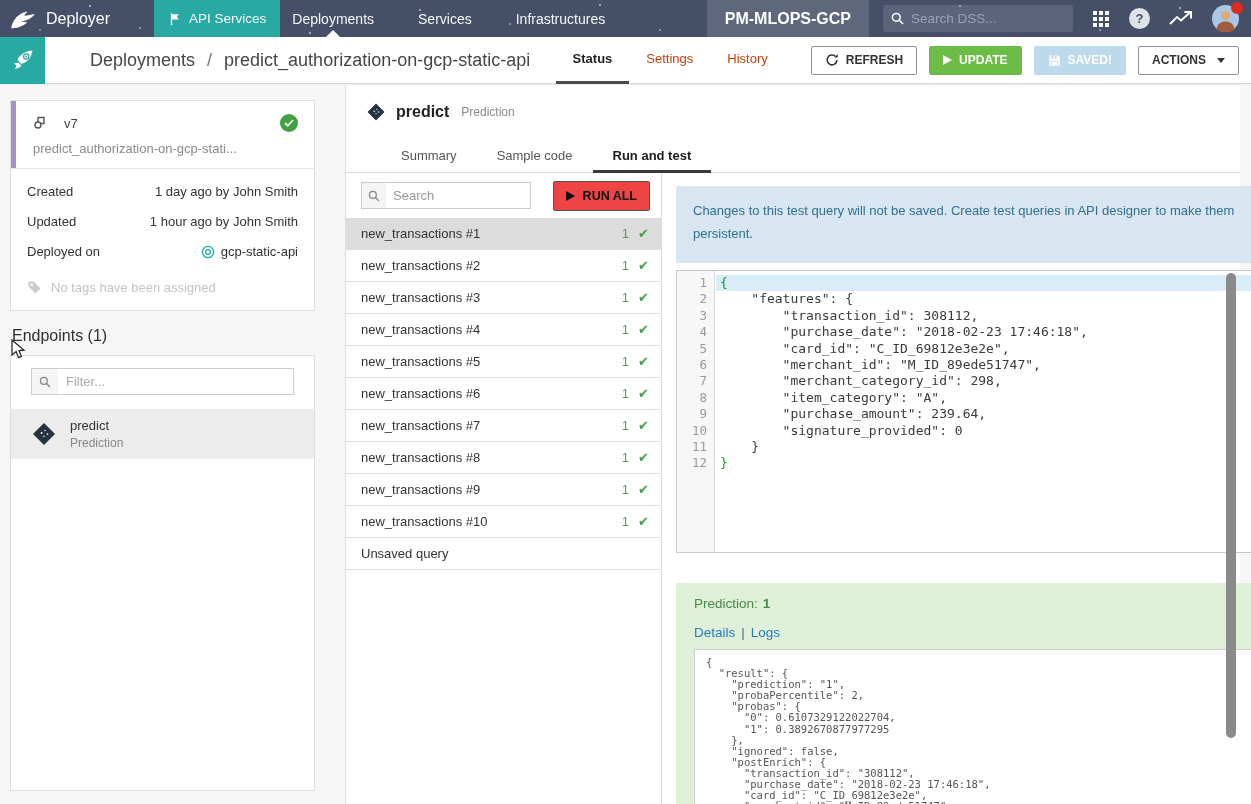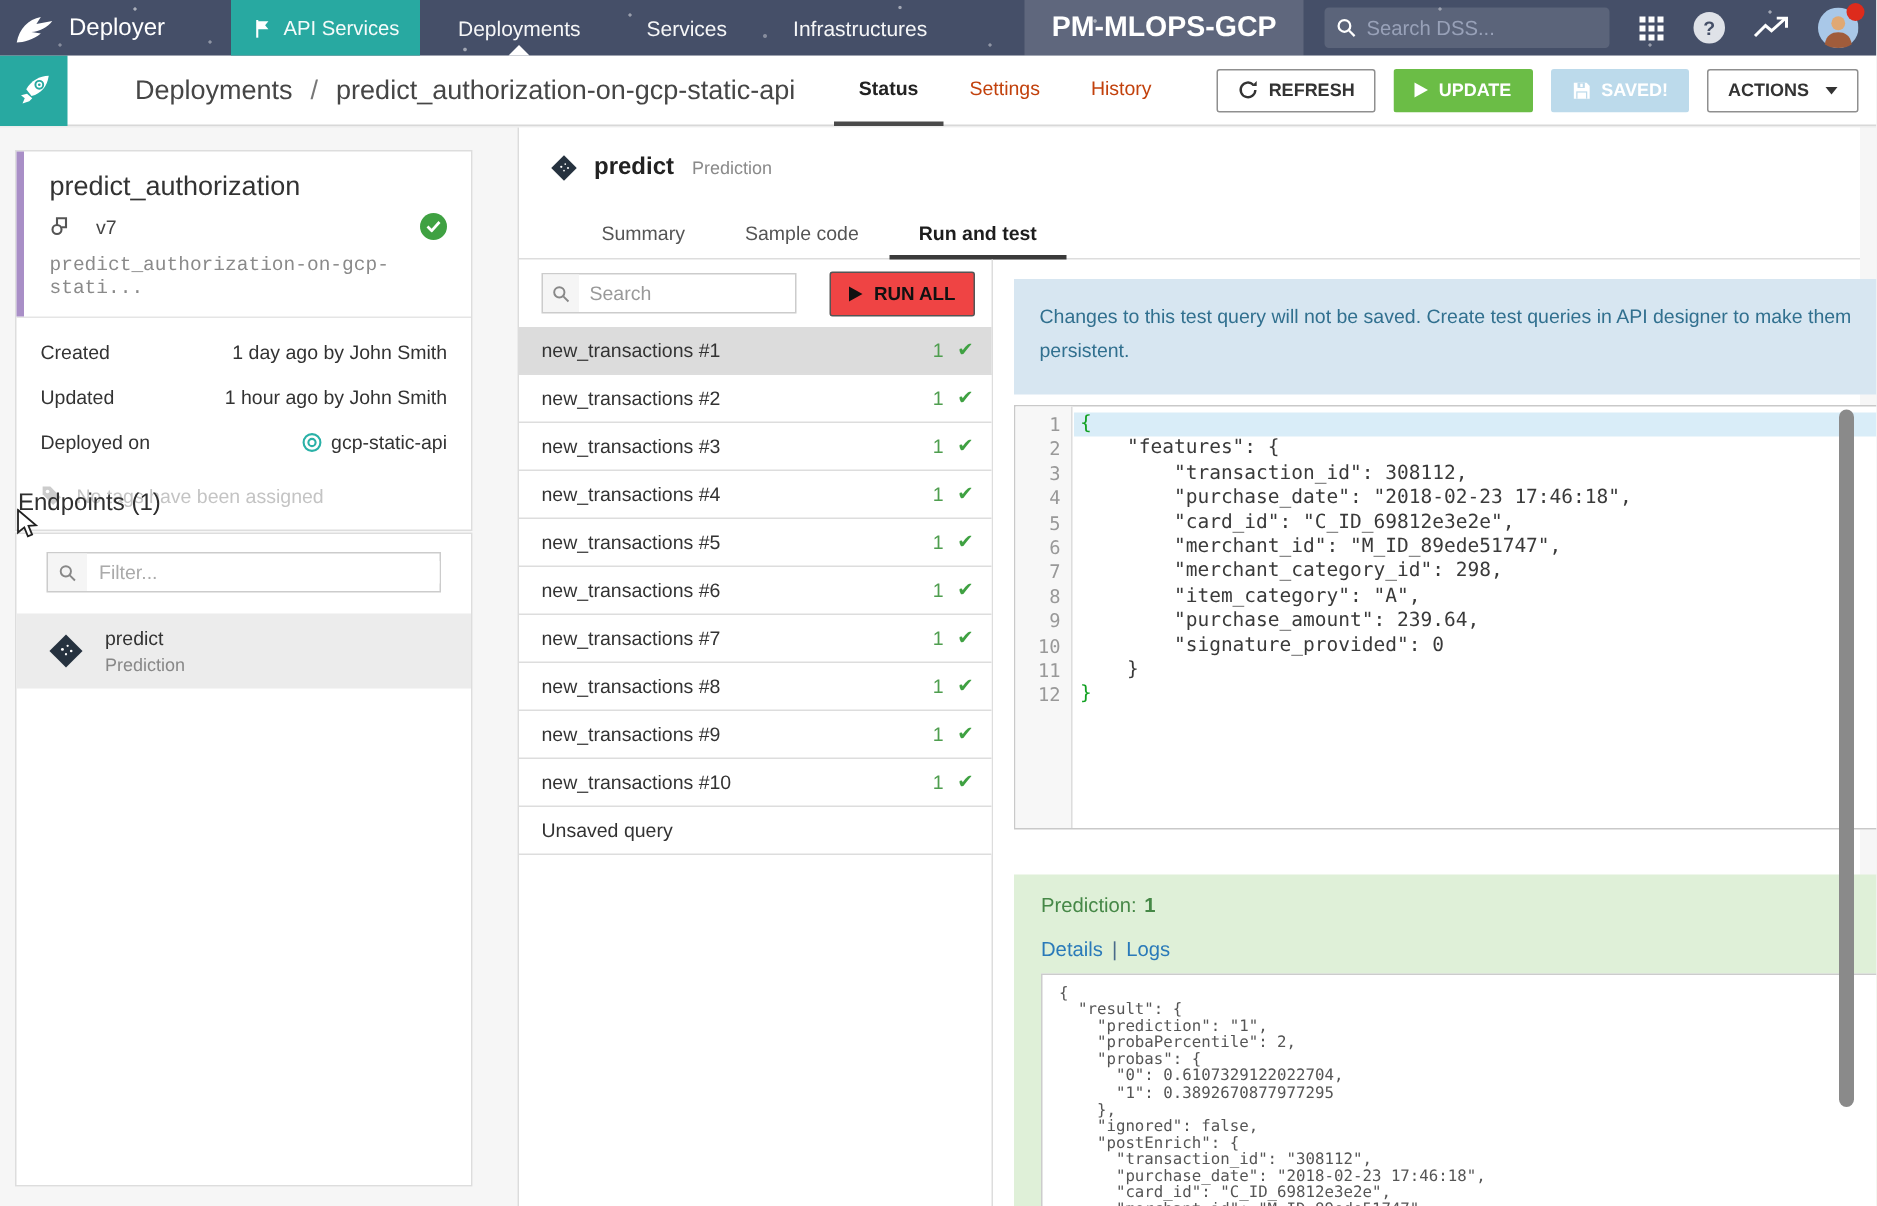--- a/index.html
+++ b/index.html
@@ -21,25 +21,25 @@
       radial-gradient(circle at 1100px 30px, rgba(255,255,255,.45) 0 .8px, transparent 1.4px),
       radial-gradient(circle at 1180px 8px, rgba(255,255,255,.5) 0 .8px, transparent 1.4px),
       radial-gradient(circle at 1230px 26px, rgba(255,255,255,.4) 0 .9px, transparent 1.5px),
       radial-gradient(circle at 960px 6px,  rgba(255,255,255,.4) 0 .8px, transparent 1.4px),
       radial-gradient(circle at 40px 30px,  rgba(255,255,255,.35) 0 .8px, transparent 1.4px);
   }
   .logo { width:46px; display:flex; justify-content:center; align-items:center; cursor:pointer; }
   .brand { color:#fff; font-size:16px; margin-right:44px; cursor:pointer; }
   .nav-item { color:rgba(255,255,255,.95); font-size:14px; height:37px; display:flex; align-items:center;
     padding:0 12px; cursor:pointer; position:relative; }
-  .nav-item.teal { background:#28a9a1; padding:0 14px; gap:7px; margin-right:13px; font-size:13.5px; }
+  .nav-item.teal { background:#28a9a1; padding:0 14px; gap:7px; margin-right:0; font-size:13.5px; }
   .notch { position:absolute; bottom:0; left:50%; margin-left:-7px; width:0; height:0;
     border-left:7px solid transparent; border-right:7px solid transparent; border-bottom:7px solid #fff; }
   .project-btn { margin-left:auto; height:37px; display:flex; align-items:center; padding:0 18px;
-    background:rgba(255,255,255,.14); color:#fff; font-size:19px; font-weight:bold; cursor:pointer; }
+    background:rgba(255,255,255,.14); color:#fff; font-size:16px; font-weight:bold; cursor:pointer; }
   .search { margin-left:14px; width:190px; height:27px; background:rgba(255,255,255,.12); border-radius:3px;
     display:flex; align-items:center; padding:0 8px; gap:7px; }
   .search input { background:transparent; border:none; outline:none; color:#d7dce8; font-size:13.5px; width:130px;
     font-family:"Liberation Sans", sans-serif; }
   .search input::placeholder { color:#98a1b8; }
   .icon-btn { margin-left:19px; cursor:pointer; display:flex; align-items:center; }
   .help-circle { width:21px; height:21px; border-radius:50%; background:rgba(240,242,246,.9); color:#454f68;
     font-size:13px; font-weight:bold; display:flex; align-items:center; justify-content:center; }
   .avatar { position:relative; margin-left:19px; margin-right:12px; width:27px; height:27px; cursor:pointer; }
   .notif-dot { position:absolute; top:-3px; right:-4px; width:12px; height:12px; border-radius:50%; background:#dd2b1c; }
@@ -71,21 +71,21 @@
   
   .sidebar { position:absolute; left:0; top:0; bottom:0; width:345px; }
   .dep-card { position:absolute; left:10px; top:15px; width:305px; background:#fff; border:1px solid #ddd; }
   .card-head { position:relative; padding:13px 16px 12px 22px; }
   .accent-bar { position:absolute; left:0; top:0; bottom:0; width:5px; background:#a98fc7; }
   .dep-name { font-size:18px; color:#333; margin-bottom:7px; }
   .ver-row { display:flex; align-items:center; gap:17px; }
   .ver-label { font-size:13px; color:#444; }
   .status-ok { margin-left:auto; width:18px; height:18px; border-radius:50%; background:#3fa142;
     display:flex; align-items:center; justify-content:center; }
-  .dep-target { margin-top:9px; font-size:13px; color:#8a8a8a;font-family:Liberation Mono, monospace; }
+  .dep-target { margin-top:9px; font-size:13px; color:#8a8a8a; }
   .card-body { border-top:1px solid #e5e5e5; padding:15px 16px 4px 16px; }
   .info-row { display:flex; justify-content:space-between; align-items:center; margin-bottom:15px; font-size:13px; color:#333; }
   .info-row .val { display:flex; align-items:center; gap:6px; }
   .tags-row { display:flex; align-items:center; gap:9px; padding:2px 16px 15px 16px; color:#c4c4c4; font-size:13px; }
   .ep-title { position:absolute; left:12px; top:242px; font-size:16px; color:#2f2f2f; }
   .ep-card { position:absolute; left:10px; top:270px; width:305px; height:436px; background:#fff; border:1px solid #ddd; }
   .filter-wrap { margin:12px 20px 0 20px; height:27px; border:1px solid #ccc; display:flex; align-items:center; background:#fff; }
   .filter-icon-cell { width:26px; height:100%; background:#f5f5f5; display:flex; align-items:center; justify-content:center; color:#888; }
   .filter-wrap input { flex:1; border:none; outline:none; font-size:13px; color:#444; padding:0 8px;
     font-family:"Liberation Sans",sans-serif; }
@@ -279,21 +279,20 @@
       <span class="caret-down"></span>
     </button>
   </header>
 
   <div class="content">
 
     <aside class="sidebar">
       <div class="dep-card">
         <div class="card-head">
           <span class="accent-bar"></span>
-          <div class="dep-name">predict_authorization</div>
           <div class="ver-row">
             <svg width="14" height="14" viewBox="0 0 14 14">
               <circle cx="5" cy="9" r="3" fill="none" stroke="#555" stroke-width="1.4"></circle>
               <path d="M5 6 V1.5 H11 V7.5 H8" fill="none" stroke="#555" stroke-width="1.4"></path>
             </svg>
             <span class="ver-label">v7</span>
             <span class="status-ok">
               <svg width="10" height="8" viewBox="0 0 10 8">
                 <path d="M1 4 L3.8 6.8 L9 1" stroke="#fff" stroke-width="1.8" fill="none"></path>
               </svg>

